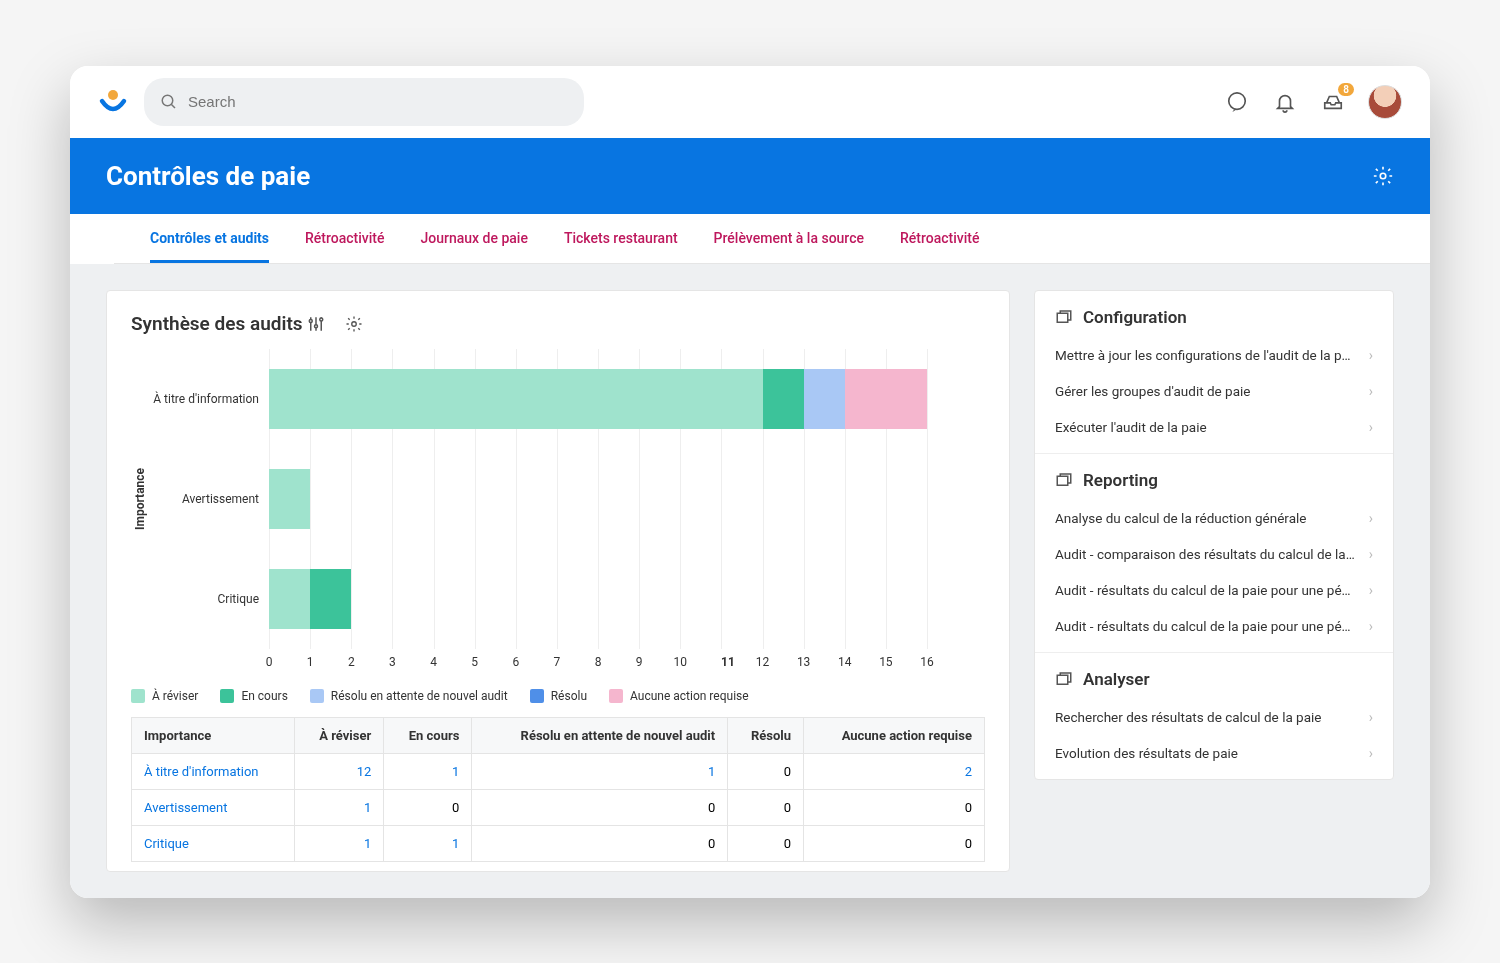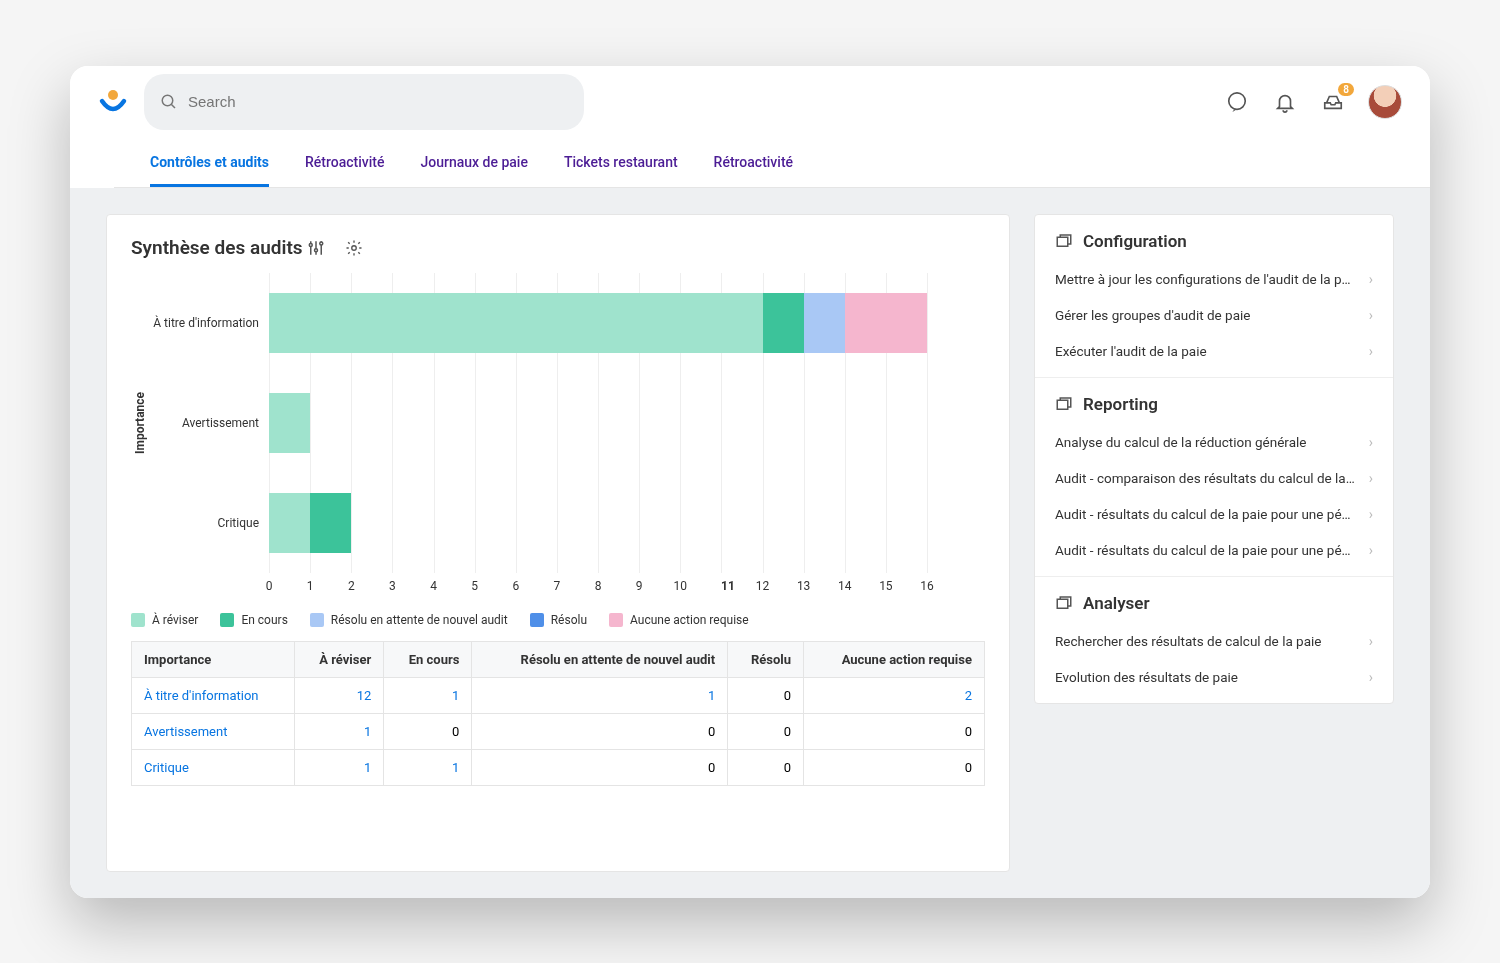--- a/index.html
+++ b/index.html
@@ -1,31 +1,31 @@
 <!DOCTYPE html>
 <html><head>
 <meta charset="utf-8">
 <style>
   * { box-sizing: border-box; margin: 0; padding: 0; }
   body { font-family: -apple-system, BlinkMacSystemFont, "Segoe UI", Roboto, Arial, sans-serif; background:#f5f5f5; display:flex; align-items:center; justify-content:center; min-height:100vh; padding:20px;}
   .window { width:1360px; height:832px; background:#fff; border-radius:18px; overflow:hidden; box-shadow:0 25px 60px rgba(0,0,0,.25); display:flex; flex-direction:column; position:relative;}
   .topbar { height:72px; background:#fff; display:flex; align-items:center; padding:0 28px; gap:16px; }
   .logo { width:30px; height:30px; display:flex; align-items:center; justify-content:center; }
-  .search { flex:0 0 440px; height:56px; background:#eef0f2; border-radius:20px; display:flex; align-items:center; padding:0 16px; gap:10px; color:#666;}
+  .search { flex:0 0 440px; height:48px; background:#eef0f2; border-radius:20px; display:flex; align-items:center; padding:0 16px; gap:10px; color:#666;}
   .search input { border:none; background:transparent; outline:none; font-size:15px; flex:1; color:#333;}
   .topbar-spacer { flex:1; }
   .topbar-icons { display:flex; align-items:center; gap:22px; }
   .icon-btn { width:26px; height:26px; display:flex; align-items:center; justify-content:center; cursor:pointer; color:#555; position:relative;}
   .badge { position:absolute; top:-6px; right:-8px; background:#f2a73b; color:#fff; font-size:10px; border-radius:8px; padding:1px 5px; font-weight:600;}
   .avatar { width:34px; height:34px; border-radius:50%; background: radial-gradient(circle at 50% 30%, #f3cfb8 0 40%, #a84b3a 42% 100%); border:1px solid #ddd; }
   .titlebar { background:#0875e1; color:#fff; height:76px; display:flex; align-items:center; justify-content:space-between; padding:0 36px;}
   .titlebar h1 { font-size:26px; font-weight:700; }
   .gear { color:#fff; cursor:pointer; }
   .tabs { background:#fff; height:50px; display:flex; align-items:stretch; padding:0 36px; gap:36px; border-bottom:1px solid #e5e5e5;margin-left:44px;}
-  .tab { display:flex; align-items:center; font-size:14px; color:#4c1d95; cursor:pointer; border-bottom:3px solid transparent; font-weight:500; padding-top:3px;}
+  .tab { display:flex; align-items:center; font-size:14px; color:#be185d; cursor:pointer; border-bottom:3px solid transparent; font-weight:500; padding-top:3px;}
   .tab.active { color:#0875e1; border-bottom-color:#0875e1; font-weight:700;}
   .content { flex:1; background:#eef0f2; padding:26px 36px; display:flex; gap:24px; overflow:hidden;}
   .main-card { flex:1; background:#fff; border-radius:4px; border:1px solid #e5e5e5; padding:20px 24px; display:flex; flex-direction:column; overflow:hidden;}
   .card-header { display:flex; align-items:center; margin-bottom:12px;}
   .card-header h2 { font-size:19px; font-weight:600; color:#333;}
   .card-tools { display:flex; gap:12px; color:#666; }
   .chart-area { display:flex; flex-direction:column; }
   .chart-body { display:flex; }
   .ylabel { writing-mode:vertical-rl; transform:rotate(180deg); font-size:12px; font-weight:700; color:#333; text-align:center; padding:0 4px; width:18px; display:flex; align-items:center; justify-content:center;}
   .ycats { width:120px; display:flex; flex-direction:column; }
@@ -92,26 +92,36 @@
         <svg width="24" height="22" viewBox="0 0 24 24" fill="none" stroke="#555" stroke-width="1.8">
             <path d="M3 13 L3 19 L21 19 L21 13 L15 13 L14 15 L10 15 L9 13 Z"></path>
             <path d="M5 13 L8 6 L16 6 L19 13"></path>
           </svg>
         <span class="badge">8</span>
       </div>
       <div class="avatar"></div>
     </div>
   </div>
 
+  <div class="titlebar">
+    <h1>Contrôles de paie</h1>
+    <div class="gear">
+      <svg width="22" height="22" viewBox="0 0 24 24" fill="none" stroke="#fff" stroke-width="1.8">
+          <circle cx="12" cy="12" r="3"></circle>
+          <path d="M12 2v3M12 19v3M4.2 4.2l2.1 2.1M17.7 17.7l2.1 2.1M2 12h3M19 12h3M4.2 19.8l2.1-2.1M17.7 6.3l2.1-2.1"></path>
+        </svg>
+    </div>
+  </div>
 
   <div class="tabs" id="tabs">
       <div class="tab active">Contrôles et audits</div>
       <div class="tab">Rétroactivité</div>
       <div class="tab">Journaux de paie</div>
       <div class="tab">Tickets restaurant</div>
+      <div class="tab">Prélèvement à la source</div>
       <div class="tab">Rétroactivité</div>
     </div>
 
   <div class="content">
     <div class="main-card">
       <div class="card-header">
         <h2>Synthèse des audits</h2>
         <div class="card-tools">
           <div class="icon-btn">
             <svg width="18" height="18" viewBox="0 0 24 24" stroke="#555" stroke-width="2" fill="none">

